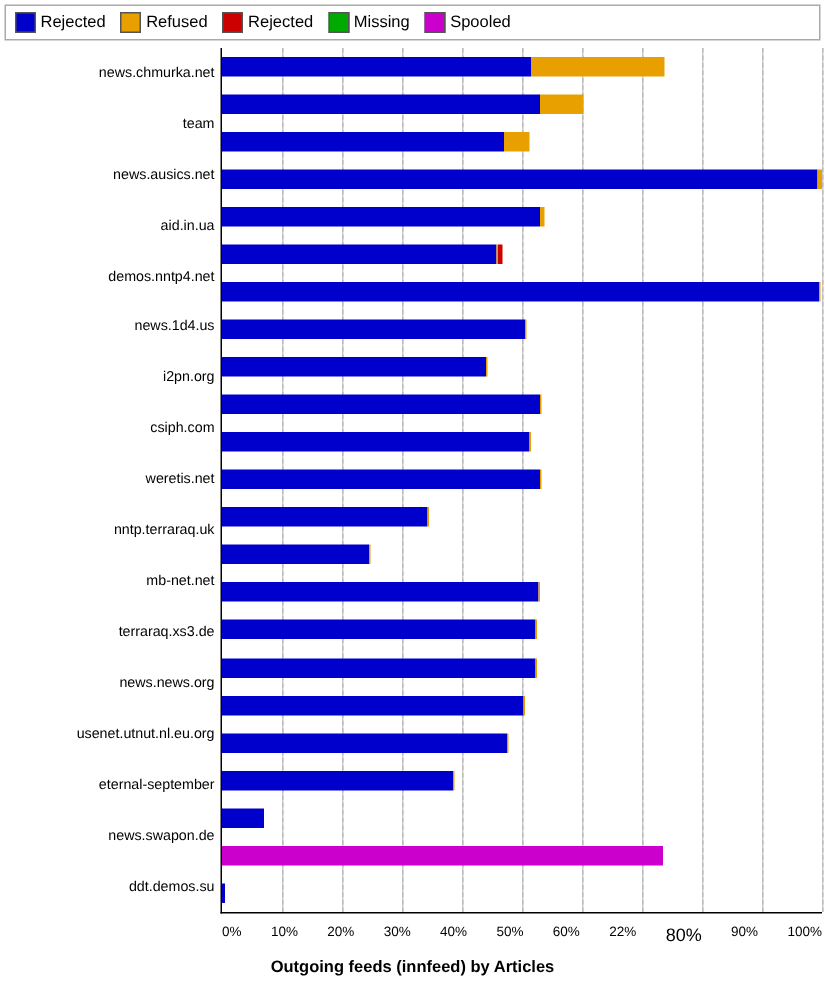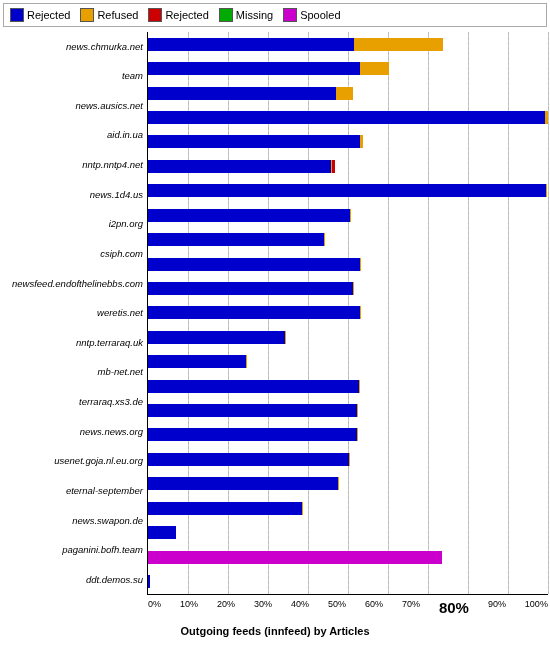--- a/index.html
+++ b/index.html
@@ -56,21 +56,20 @@
       align-items: flex-end;
     }
     .y-label {
       font-size: 9.5px;
       text-align: right;
       line-height: 1.1;
       height: 18px;
       display: flex;
       align-items: center;
       justify-content: flex-end;
-      font-style: italic;
     }
     
     .bars-area {
       flex: 1;
       display: flex;
       flex-direction: column;
       justify-content: space-around;
       position: relative;
       border-left: 1px solid #000;
       border-bottom: 1px solid #000;
@@ -152,34 +151,32 @@
     </div>
   </div>
 
   <div class="chart-area">
 
     <div class="y-labels" id="y-labels">
         <div class="y-label">news.chmurka.net</div>
         <div class="y-label">team</div>
         <div class="y-label">news.ausics.net</div>
         <div class="y-label">aid.in.ua</div>
-        <div class="y-label">nntp.nntp4.net</div>
+        <div class="y-label">demos.nntp4.net</div>
         <div class="y-label">news.1d4.us</div>
         <div class="y-label">i2pn.org</div>
         <div class="y-label">csiph.com</div>
-        <div class="y-label">newsfeed.endofthelinebbs.com</div>
         <div class="y-label">weretis.net</div>
         <div class="y-label">nntp.terraraq.uk</div>
         <div class="y-label">mb-net.net</div>
         <div class="y-label">terraraq.xs3.de</div>
         <div class="y-label">news.news.org</div>
-        <div class="y-label">usenet.goja.nl.eu.org</div>
+        <div class="y-label">usenet.utnut.nl.eu.org</div>
         <div class="y-label">eternal-september</div>
         <div class="y-label">news.swapon.de</div>
-        <div class="y-label">paganini.bofh.team</div>
         <div class="y-label">ddt.demos.su</div>
       </div>
 
     <div class="bars-area" id="bars-area">
 
       <div class="grid-lines" id="grid-lines">
           <div class="grid-line" style="left: 10%;"></div>
           <div class="grid-line" style="left: 20%;"></div>
           <div class="grid-line" style="left: 30%;"></div>
           <div class="grid-line" style="left: 40%;"></div>
@@ -332,23 +329,23 @@
 
       <div style="position:absolute;bottom:-22px;left:0;right:0;">
         <div class="x-ticks" id="x-ticks">
             <span style="font-size: 9px;">0%</span>
             <span style="font-size: 9px;">10%</span>
             <span style="font-size: 9px;">20%</span>
             <span style="font-size: 9px;">30%</span>
             <span style="font-size: 9px;">40%</span>
             <span style="font-size: 9px;">50%</span>
             <span style="font-size: 9px;">60%</span>
-            <span style="font-size: 9px;">70%</span>
-            <span style="font-size: 15px; font-weight: bold;">80%</span>
+            <span style="font-size: 9px;">22%</span>
+            <span style="font-size: 12px;">80%</span>
             <span style="font-size: 9px;">90%</span>
             <span style="font-size: 9px;">100%</span>
           </div>
       </div>
     </div>
   </div>
 
-  <div class="chart-title" style="margin-bottom:16px;">Outgoing feeds (innfeed) by Articles</div>
+  <div class="chart-title" style="margin-bottom:2px;">Outgoing feeds (innfeed) by Articles</div>
 </div>
 
 </body></html>

